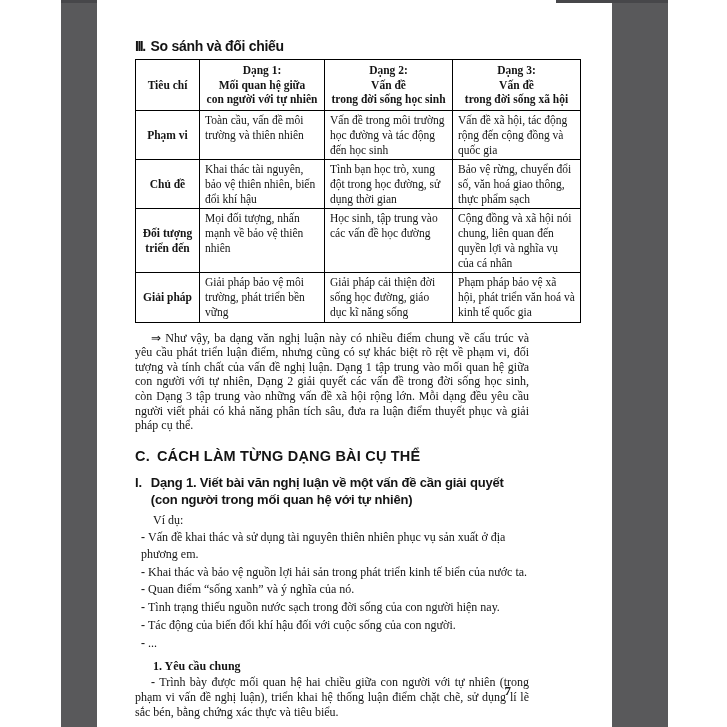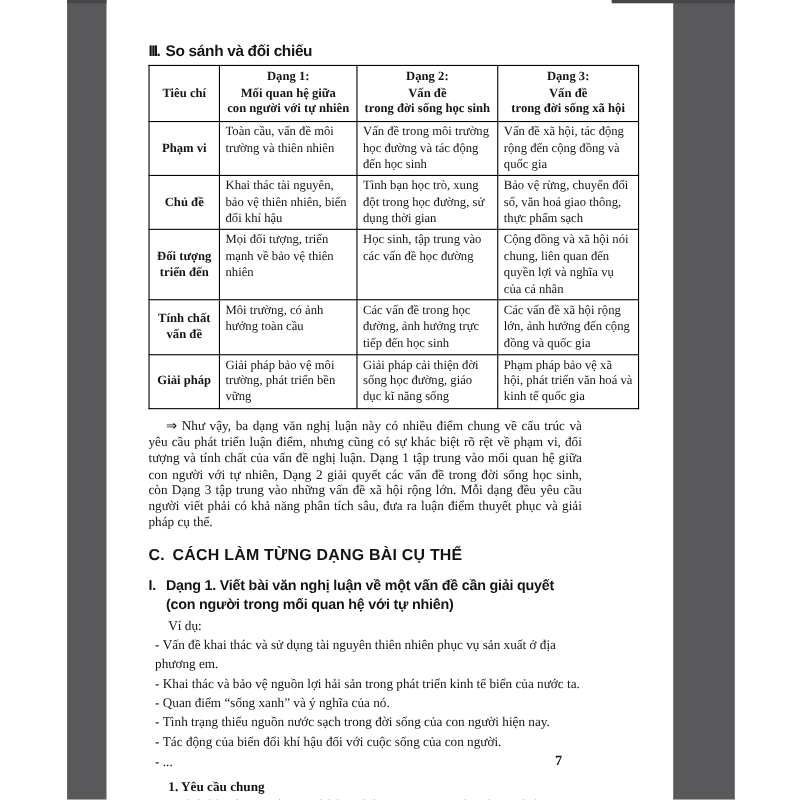--- a/index.html
+++ b/index.html
@@ -85,29 +85,23 @@
           <td>Vấn đề xã hội, tác động rộng đến cộng đồng và quốc gia</td>
         </tr>
         <tr>
           <td class="row-label">Chủ đề</td>
           <td>Khai thác tài nguyên, bảo vệ thiên nhiên, biến đổi khí hậu</td>
           <td>Tình bạn học trò, xung đột trong học đường, sử dụng thời gian</td>
           <td>Bảo vệ rừng, chuyển đổi số, văn hoá giao thông, thực phẩm sạch</td>
         </tr>
         <tr>
           <td class="row-label">Đối tượng triển đến</td>
-          <td>Mọi đối tượng, triển mạnh về bảo vệ thiên nhiên</td>
+          <td>Mọi đối tượng, nhấn mạnh về bảo vệ thiên nhiên</td>
           <td>Học sinh, tập trung vào các vấn đề học đường</td>
           <td>Cộng đồng và xã hội nói chung, liên quan đến quyền lợi và nghĩa vụ của cá nhân</td>
-        </tr>
-        <tr>
-          <td class="row-label">Tính chất vấn đề</td>
-          <td>Môi trường, có ảnh hưởng toàn cầu</td>
-          <td>Các vấn đề trong học đường, ảnh hưởng trực tiếp đến học sinh</td>
-          <td>Các vấn đề xã hội rộng lớn, ảnh hưởng đến cộng đồng và quốc gia</td>
         </tr>
         <tr>
           <td class="row-label">Giải pháp</td>
           <td>Giải pháp bảo vệ môi trường, phát triển bền vững</td>
           <td>Giải pháp cải thiện đời sống học đường, giáo dục kĩ năng sống</td>
           <td>Phạm pháp bảo vệ xã hội, phát triển văn hoá và kinh tế quốc gia</td>
         </tr>
       </tbody>
   </table>
 

